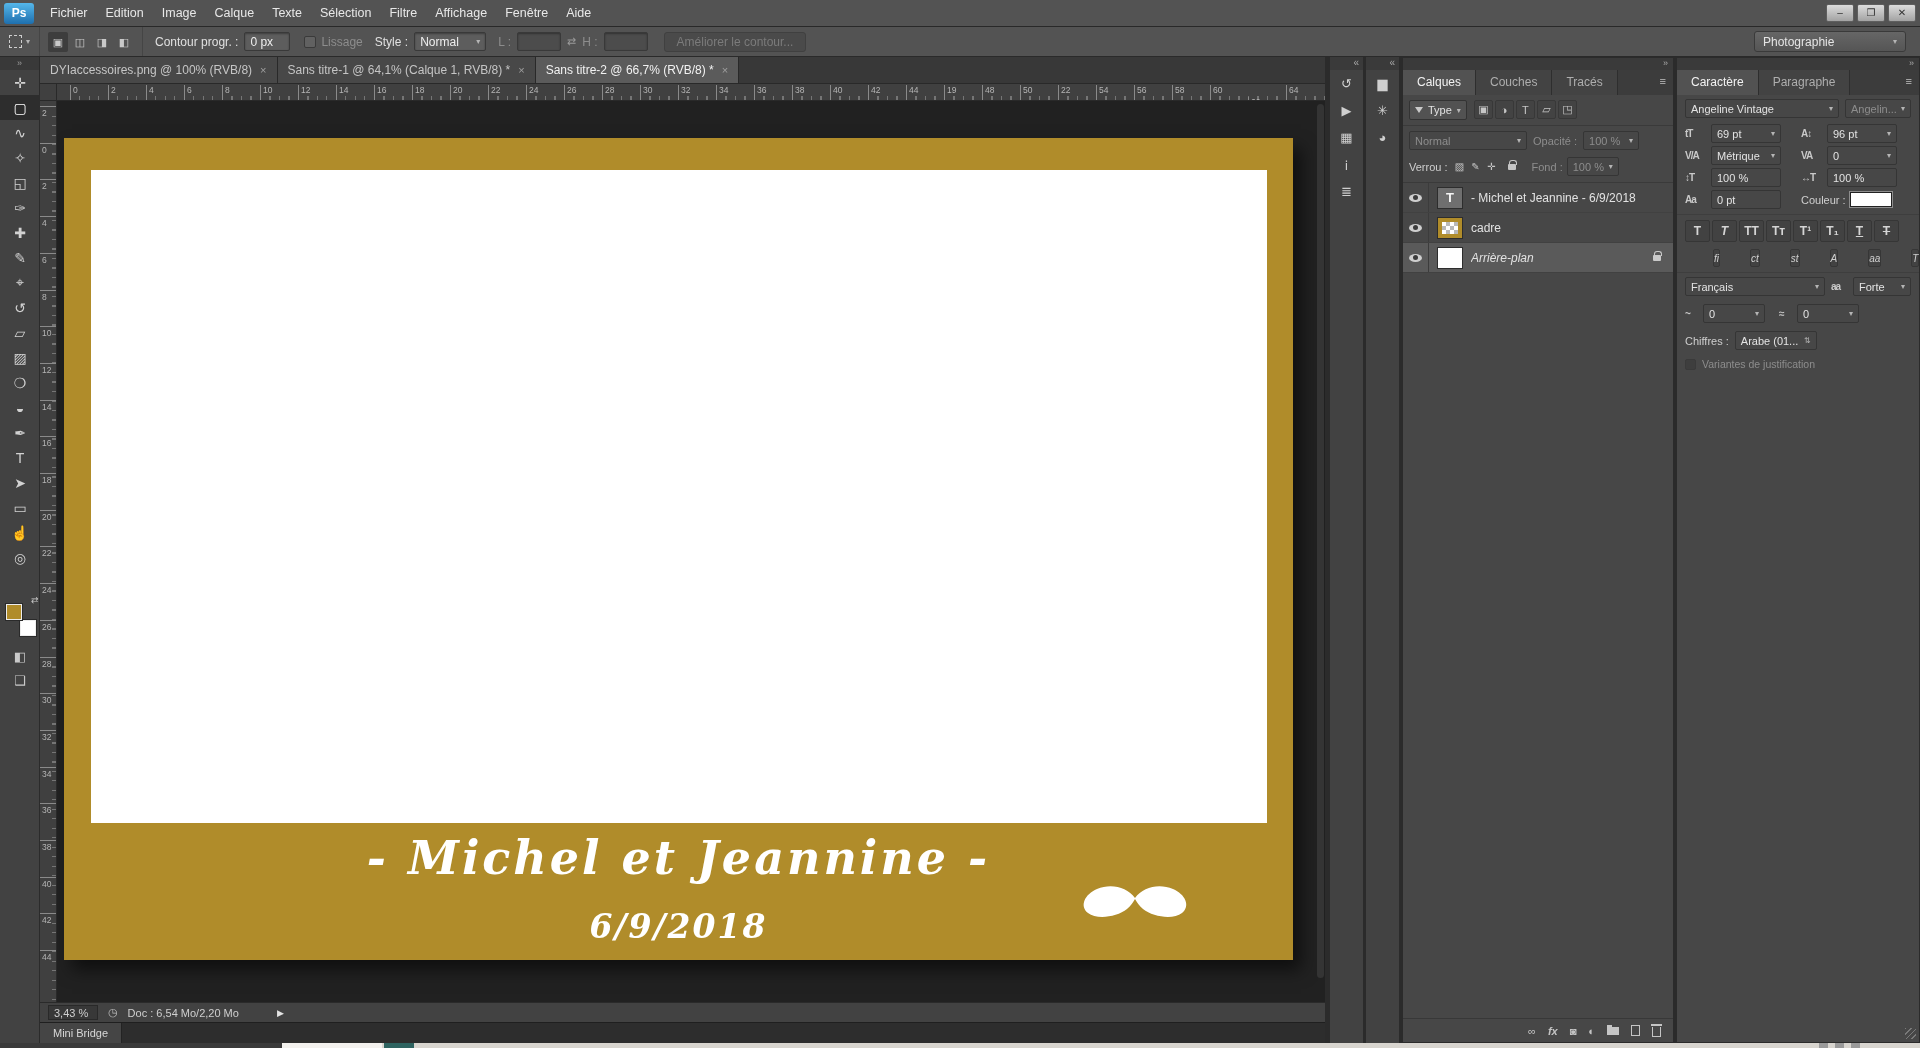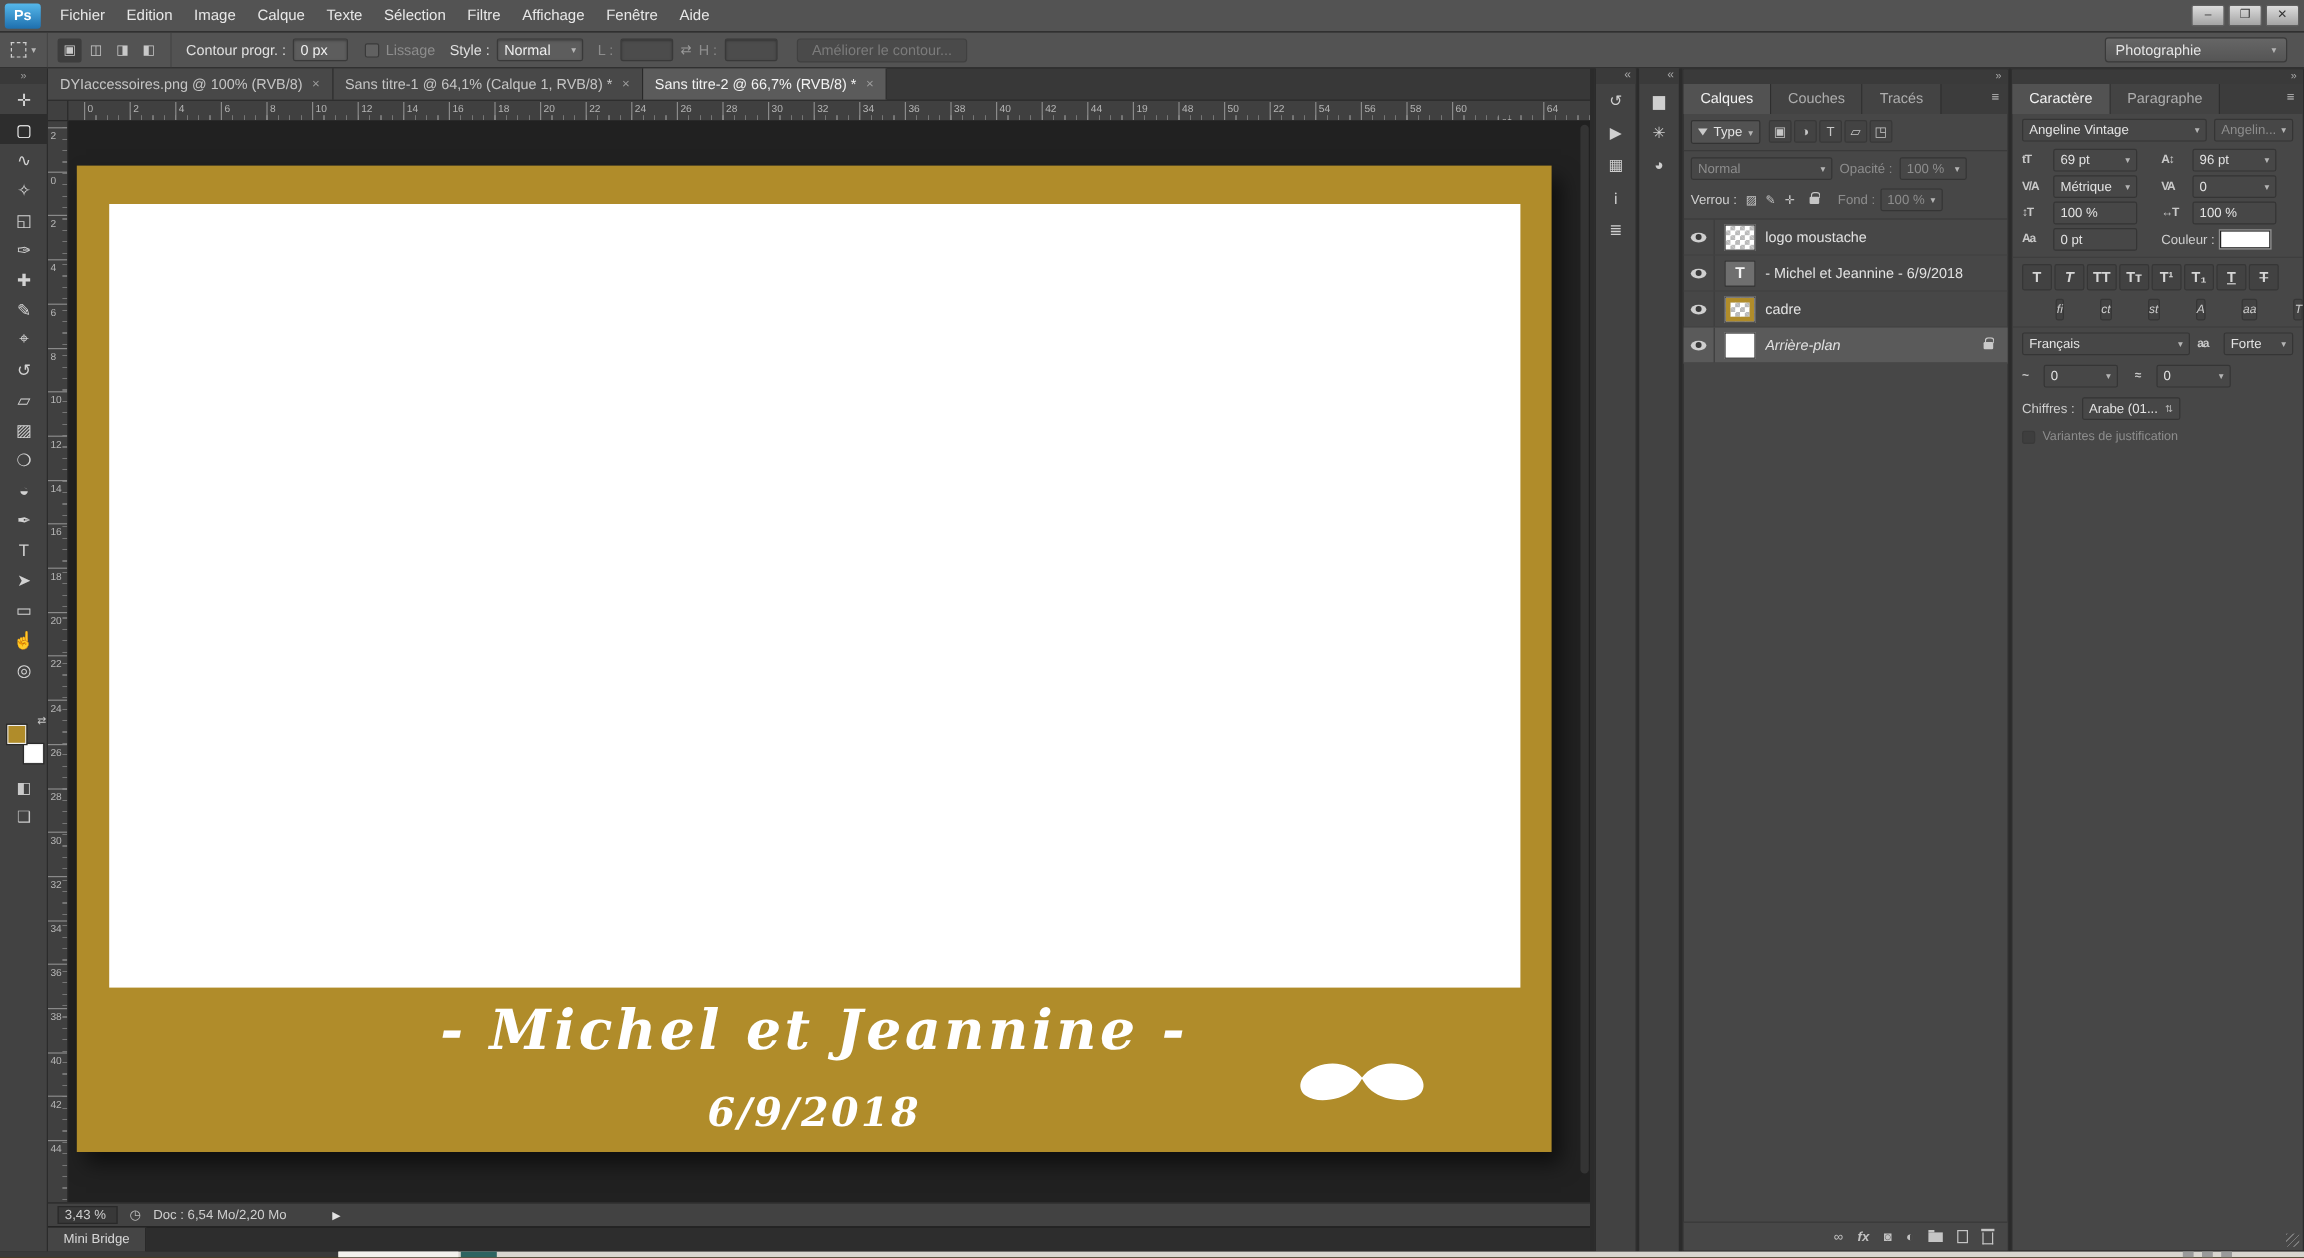--- a/index.html
+++ b/index.html
@@ -524,28 +524,20 @@
           </div>
         <span class="lbl dis" style="margin-left:8px" data-name="fill-label">Fond :</span>
         <div class="dd dis" style="width:52px" data-name="fill-field">
           <span data-name="fill-value">100 %</span>
           <span class="caret" data-name="chevron-down-icon">▾</span>
         </div>
       </div>
 
       <div data-name="layer-list">
 
-          <div class="layer-row t-pixel" data-name="layer-row-logo-moustache">
-            <span class="eye-cell" data-name="layer-visibility-cell">
-              <span class="i-eye" data-name="eye-icon"></span>
-            </span>
-            <span class="thumb" data-name="layer-thumbnail"></span>
-            <span class="layer-name" data-name="layer-name">logo moustache</span>
-
-          </div>
 
           <div class="layer-row t-text" data-name="layer-row-text">
             <span class="eye-cell" data-name="layer-visibility-cell">
               <span class="i-eye" data-name="eye-icon"></span>
             </span>
             <span class="thumb" data-name="layer-thumbnail"></span>
             <span class="layer-name" data-name="layer-name"> - Michel et Jeannine -  6/9/2018</span>
 
           </div>
 

